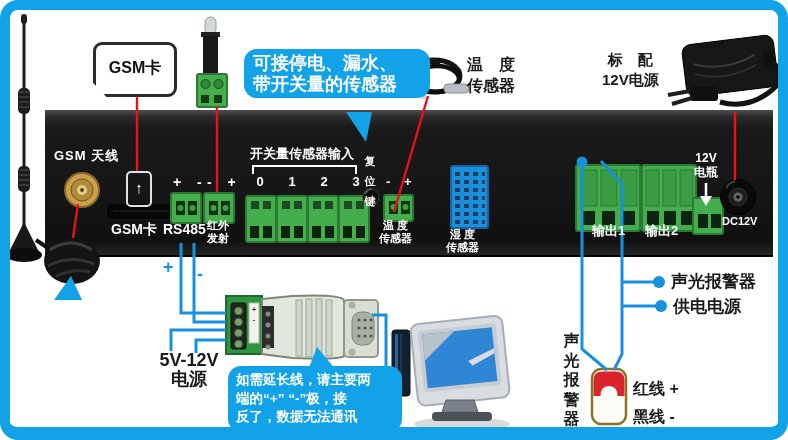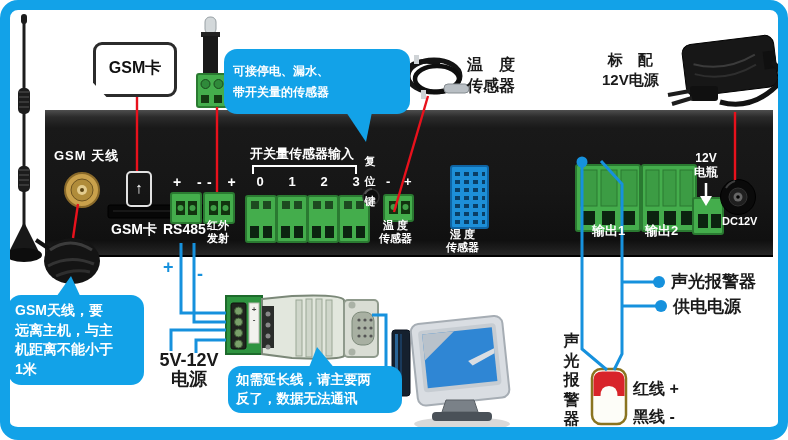--- a/index.html
+++ b/index.html
@@ -340,29 +340,24 @@
   <div class="lbl blk" style="left:671px;top:272px;font-size:17px">声光报警器</div>
   <div class="lbl blk" style="left:673px;top:297px;font-size:17px">供电电源</div>
   <div class="lbl blk vert" style="left:563px;top:331px;width:17px;font-size:16px;line-height:19.5px">声光报警器</div>
   <div class="lbl blk" style="left:633px;top:380px;font-size:16px">红线 +</div>
   <div class="lbl blk" style="left:633px;top:408px;font-size:16px">黑线 -</div>
 
   <div class="lbl blue" style="left:163px;top:257px;font-size:18px">+</div>
   <div class="lbl blue" style="left:197px;top:264px;font-size:18px">-</div>
   <div class="lbl vert" style="left:250px;top:305px;width:8px;font-size:8px;line-height:10px;color:#444">+ -</div>
 
-  <div class="bubble" style="left:224px;top:49px;width:168px;padding:12px 9px;font-size:12px;line-height:20.5px">
+  <div class="bubble" style="left:244px;top:49px;width:168px;padding:4px 9px;font-size:18px;line-height:20.5px">
     <div>可接停电、漏水、</div>
     <div>带开关量的传感器</div>
   </div>
-  <div class="bubble" style="left:8px;top:295px;width:122px;padding:6px 7px;font-size:14px;line-height:19.5px">
-    <div>GSM天线，要</div>
-    <div>远离主机，与主</div>
-    <div>机距离不能小于</div>
-    <div>1米</div>
-  </div>
   <div class="bubble" style="left:228px;top:366px;width:158px;padding:5px 8px;font-size:13.5px;line-height:18.5px">
     <div>如需延长线，请主要两</div>
+    <div>端的“+” “-”极，接</div>
     <div>反了，数据无法通讯</div>
   </div>
 
   <div class="frame"></div>
 </div>
 
 </body></html>

